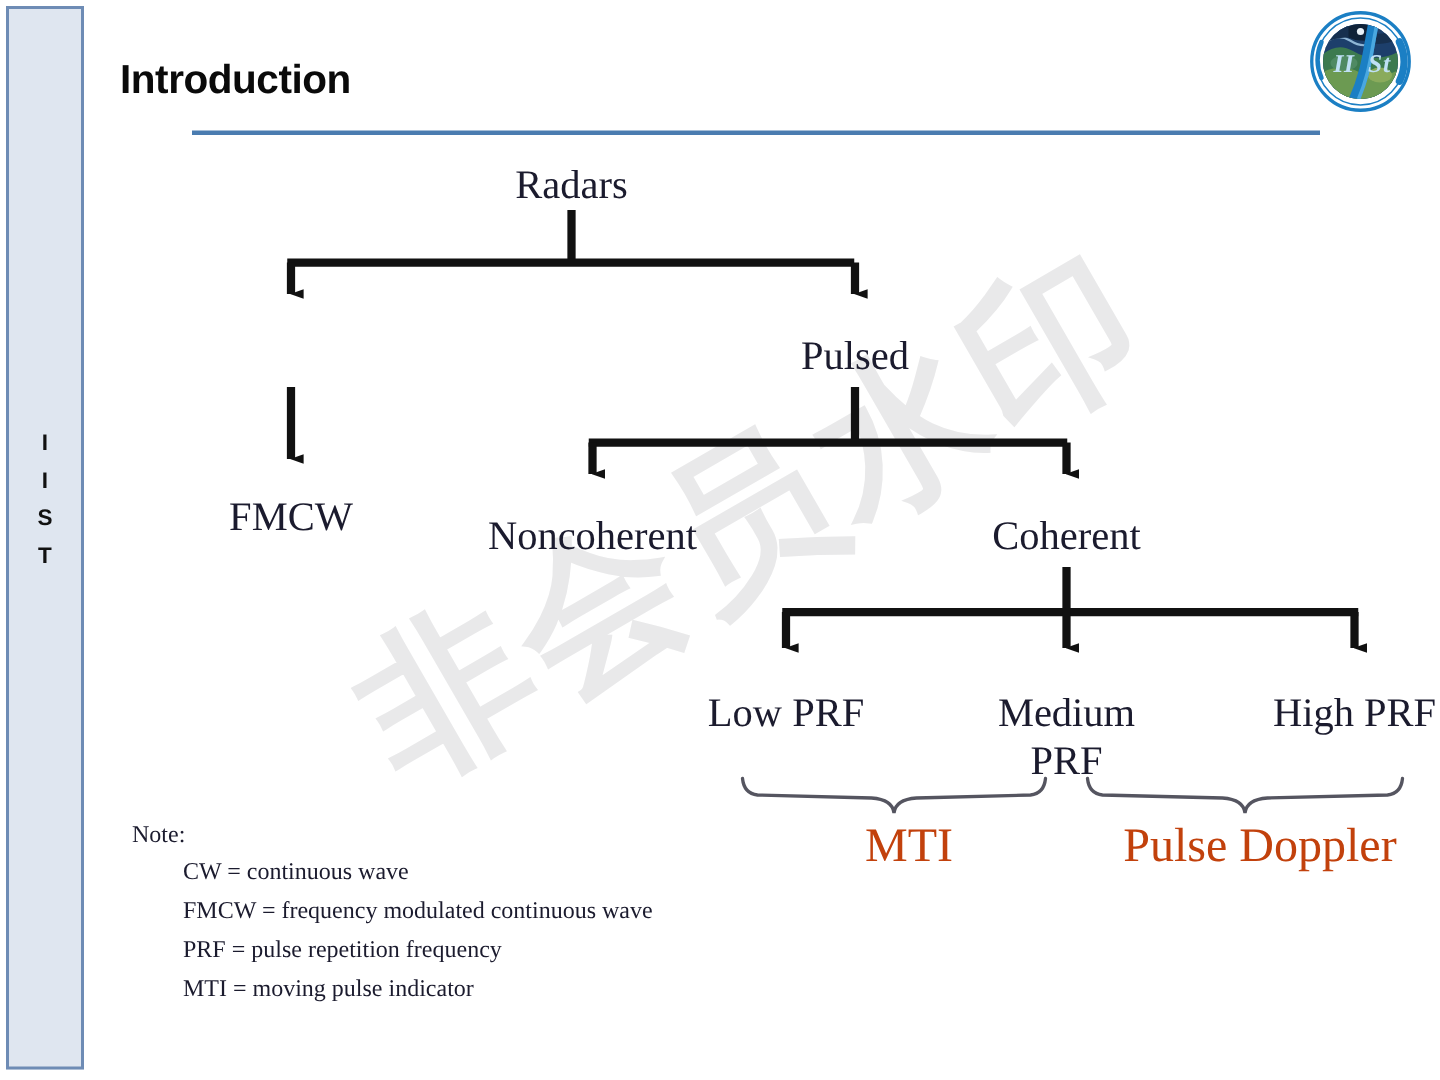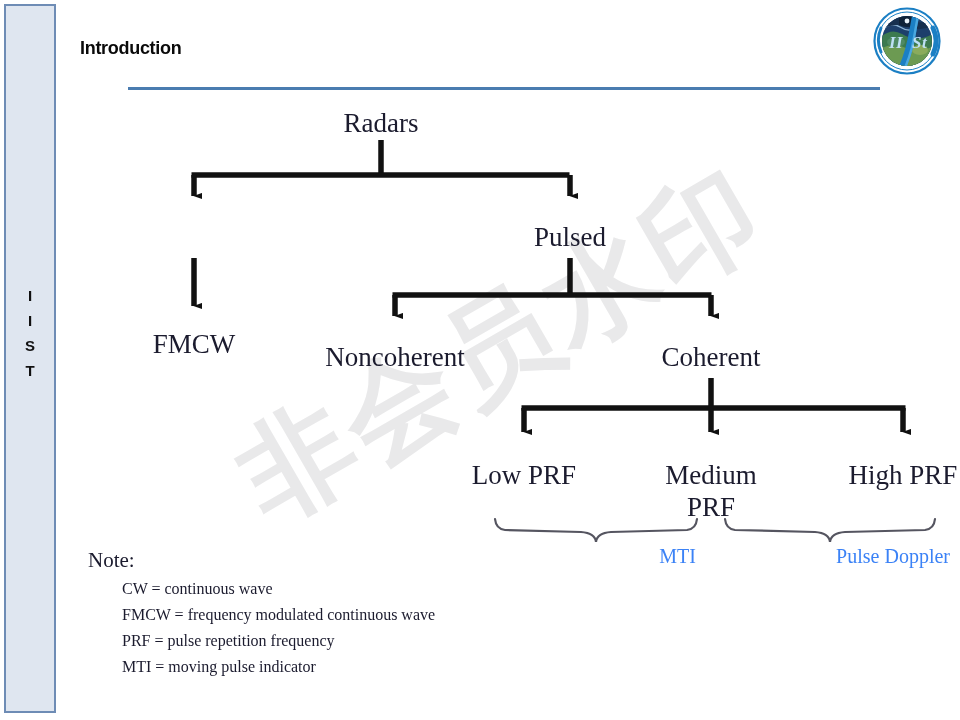--- a/index.html
+++ b/index.html
@@ -42,21 +42,21 @@
   }
   #sidebar-letters span { display: block; }
 
   
   #page-title {
     position: absolute;
     left: 80px;
     top: 38px;
     font-family: "Liberation Sans", sans-serif;
     font-weight: bold;
-    font-size: 18px;
+    font-size: 27px;
     color: #0a0a0a;
     letter-spacing: -0.3px;
   }
   #title-rule {
     position: absolute;
     left: 128px;
     top: 87px;
     width: 752px;
     height: 3px;
     background: #4a7cb0;
@@ -111,37 +111,37 @@
     font-family: "Liberation Serif", serif;
     font-size: 27px;
     color: #1b1b2e;
     white-space: nowrap;
     text-align: center;
     line-height: 32px;
   }
   .brace-label {
     position: absolute;
     font-family: "Liberation Serif", serif;
-    font-size: 20px;
-    color: #3b82f6;
-    white-space: nowrap;
-    text-align: right;
+    font-size: 32px;
+    color: #c2410c;
+    white-space: nowrap;
+    text-align: center;
   }
 
   
   #note {
     position: absolute;
     left: 88px;
     top: 548px;
     z-index: 2;
     font-family: "Liberation Serif", serif;
     color: #1b1b2e;
   }
   #note-title {
-    font-size: 21px;
+    font-size: 16px;
     margin-bottom: 3px;
   }
   #note-list {
     margin: 0;
     padding: 0 0 0 34px;
     list-style: none;
   }
   #note-list li {
     font-size: 16px;
     line-height: 26px;

